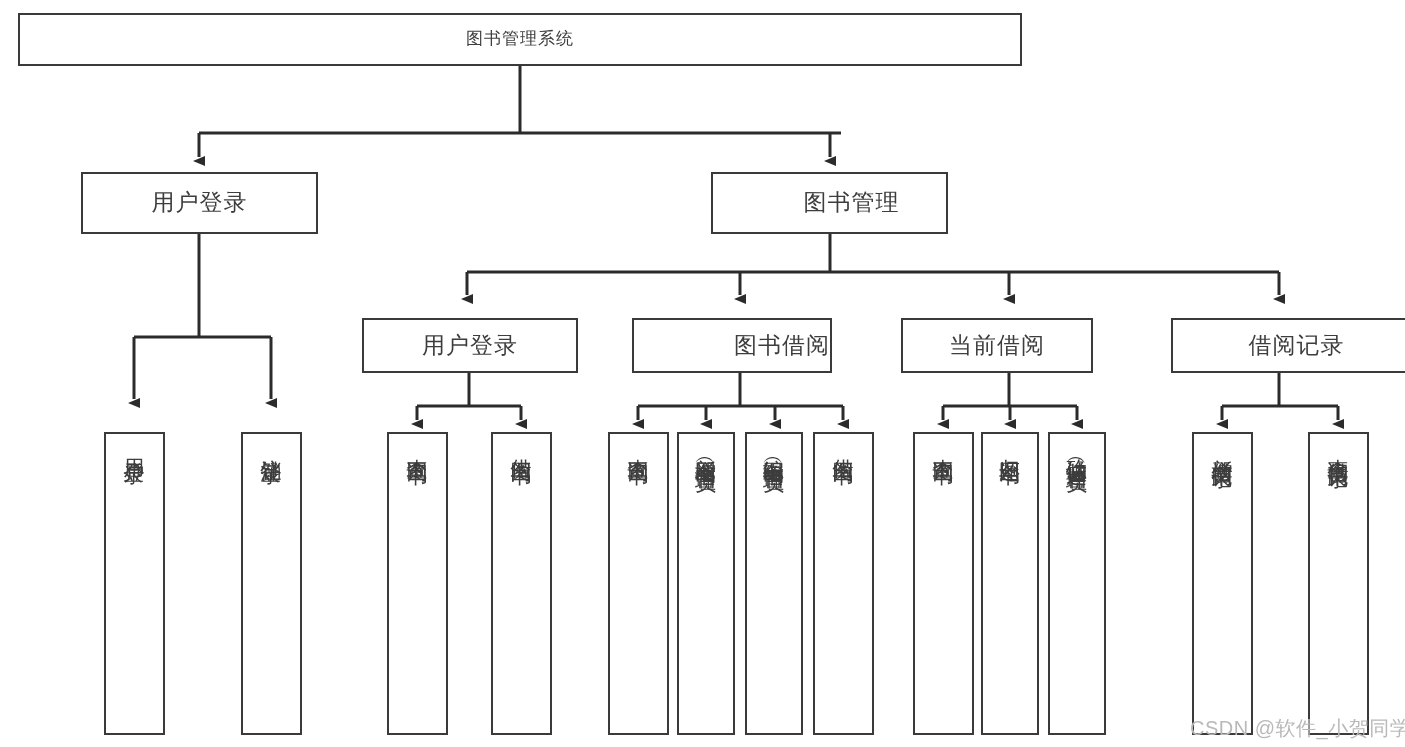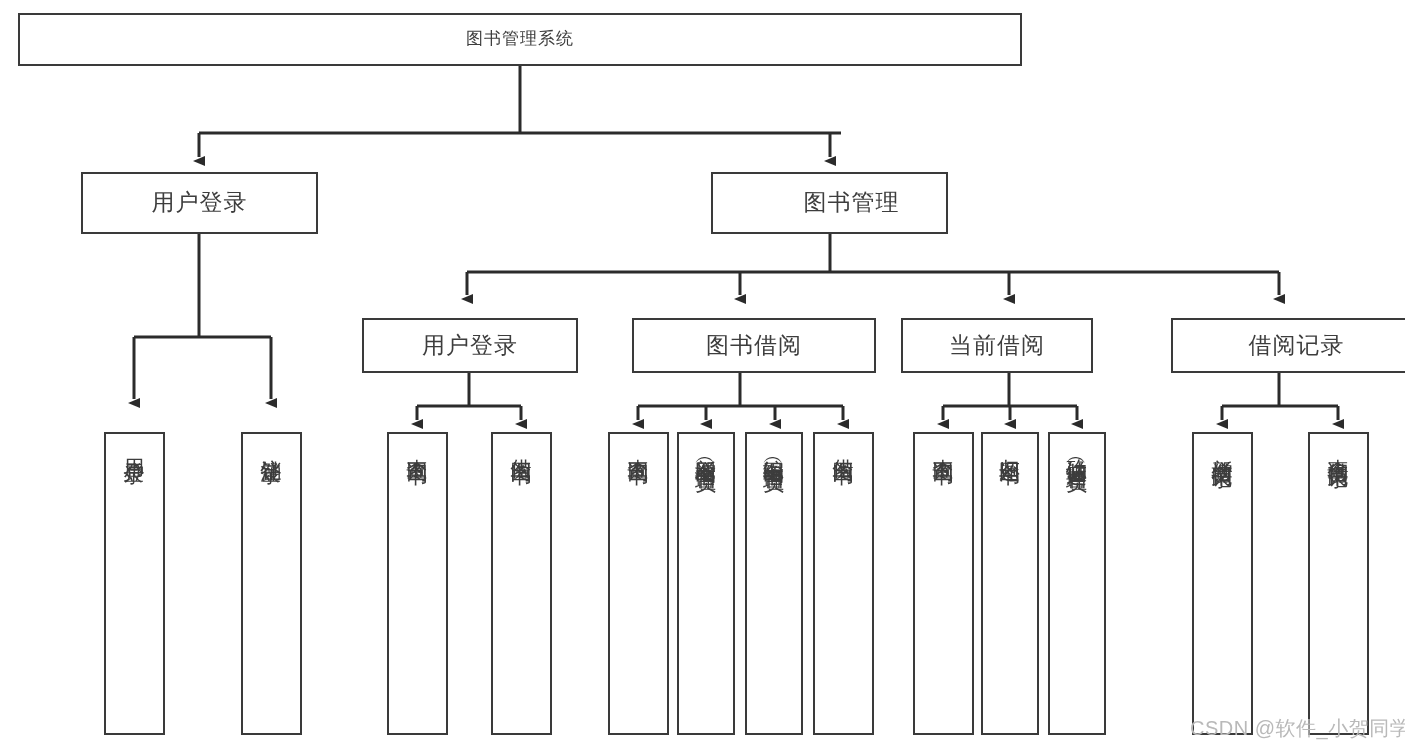--- a/index.html
+++ b/index.html
@@ -135,21 +135,21 @@
   <div class="node horiz" style="left:81px; top:172px; width:237px; height:62px;">
     <span class="label">用户登录</span>
   </div>
   <div class="node horiz" style="left:711px; top:172px; width:237px; height:62px;padding-left:44px;">
     <span class="label">图书管理</span>
   </div>
 
   <div class="node horiz" style="left:362px; top:318px; width:216px; height:55px;">
     <span class="label">用户登录</span>
   </div>
-  <div class="node horiz" style="left:632px; top:318px; width:244px; height:55px;">
+  <div class="node horiz" style="left:632px; top:318px; width:200px; height:55px;justify-content:flex-end;">
     <span class="label">图书借阅</span>
   </div>
   <div class="node horiz" style="left:901px; top:318px; width:192px; height:55px;">
     <span class="label">当前借阅</span>
   </div>
   <div class="node horiz" style="left:1171px; top:318px; width:251px; height:55px;">
     <span class="label">借阅记录</span>
   </div>
 
   <div class="node vert" style="left:104px; top:432px; width:61px; height:303px;">

